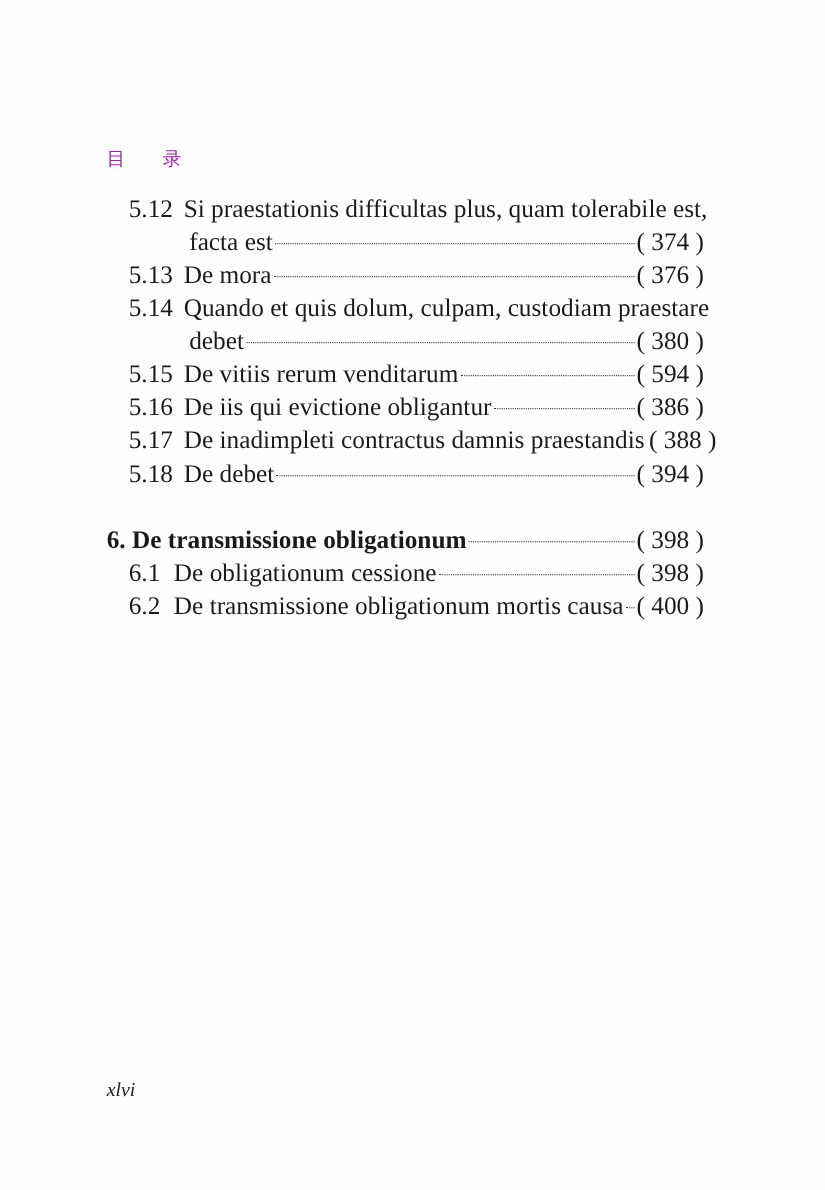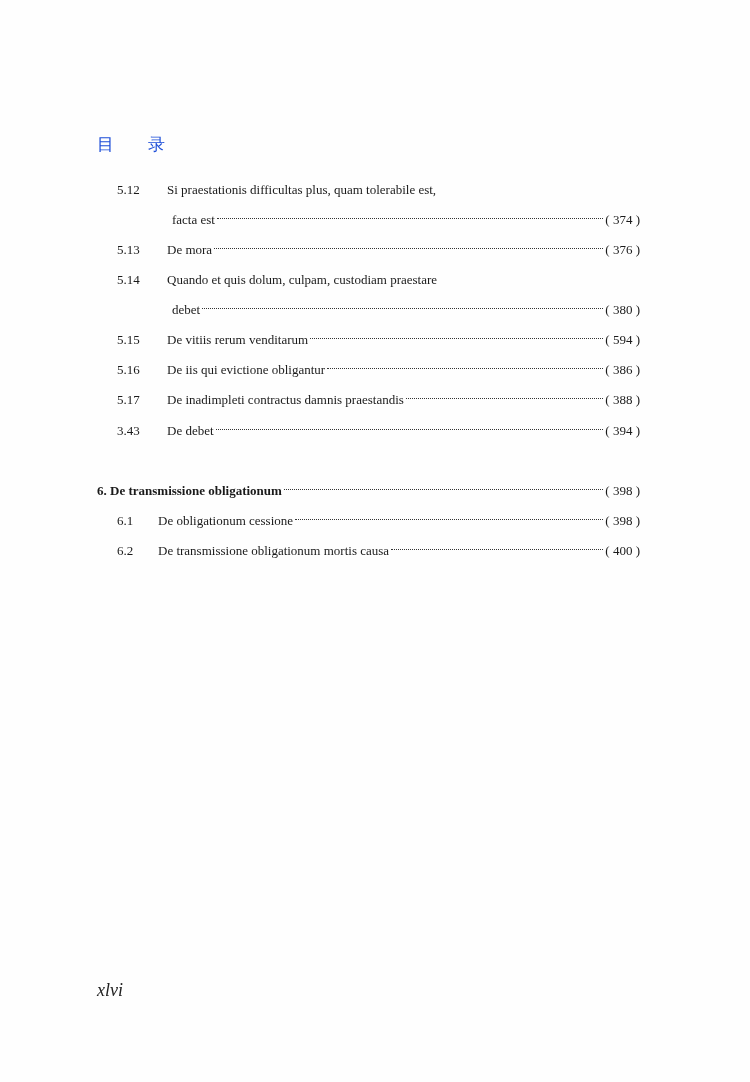--- a/index.html
+++ b/index.html
@@ -7,33 +7,33 @@
       width: 750px; height: 1082px;
       background: #fefefe;
       position: relative;
       overflow: hidden;
       font-family: "Liberation Serif", "DejaVu Serif", serif;
       color: #1a1a1a;
     }
     .header {
       position: absolute; left: 97px; top: 133px;
       font-family: "DejaVu Sans", sans-serif;
-      font-size: 17px; color: #1d4ed8;
+      font-size: 17px; color: #a21caf;
       letter-spacing: 0;
     }
     .header span { display: inline-block; }
     .header .c2 { margin-left: 34px; }
     .toc {
       position: absolute; left: 0; top: 0; width: 750px;
     }
     .line {
       position: absolute;
       left: 0; width: 750px;
       height: 24px;
-      font-size: 13px;
+      font-size: 23px;
       line-height: 24px;
       white-space: nowrap;
     }
     .num {
       position: absolute; left: 117px;
     }
     .title {
       position: absolute; left: 167px; text-align: right;
     }
     .leader-row {
@@ -120,21 +120,21 @@
   <div class="line" style="top:388px;">
     <span class="num">5.17</span>
     <div class="leader-row" style="left:167px;">
       <span>De inadimpleti contractus damnis praestandis</span>
       <span class="dots"></span>
       <span class="page">( 388 )</span>
     </div>
   </div>
 
   <div class="line" style="top:419px;">
-    <span class="num">3.43</span>
+    <span class="num">5.18</span>
     <div class="leader-row" style="left:167px;">
       <span>De debet</span>
       <span class="dots"></span>
       <span class="page">( 394 )</span>
     </div>
   </div>
 
   <div class="line chapter" style="top:479px;">
     <div class="leader-row" style="left:97px;">
       <span style="font-weight:bold;">6. De transmissione obligationum</span>

